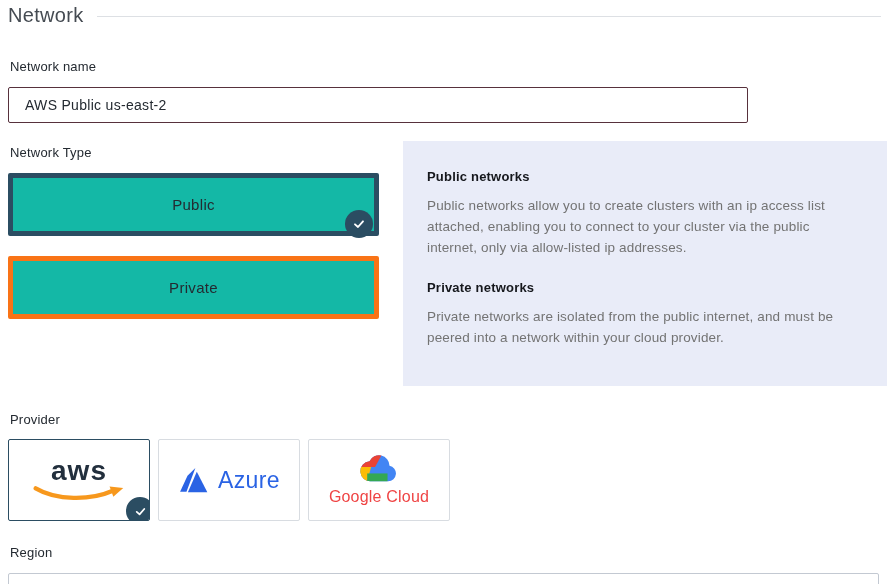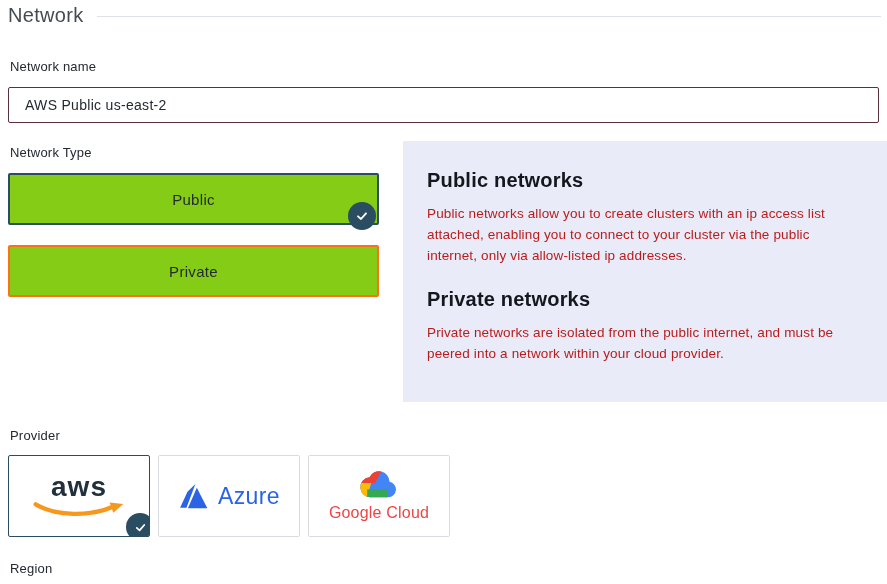--- a/index.html
+++ b/index.html
@@ -16,51 +16,51 @@
   .section-head { display: flex; align-items: center; gap: 14px; height: 22px; }
   .section-title { font-size: 20px; color: #454b52; letter-spacing: .3px; }
   .section-rule { flex: 1; height: 1px; background: #dde0e4; margin-top: 2px; }
 
   
   .field-label { font-size: 13px; color: #242a31; letter-spacing: .2px; }
 
   
   .name-label { margin: 33px 0 0 2px; }
   .text-input {
-    margin-top: 13px; width: 871px; height: 36px;
+    margin-top: 13px; width: 740px; height: 36px;
     border: 1px solid #57313c; border-radius: 2px;
     padding: 0 16px; font-size: 14px; letter-spacing: .3px; color: #242a31;
     font-family: inherit; background: #fff; outline: none; display: block;
   }
 
   
   .type-row { display: flex; margin-top: 22px; }
   .type-col { width: 371px; flex: 0 0 371px; }
   .type-col .field-label { margin-left: 2px; }
   .type-cards { margin-top: 13px; display: flex; flex-direction: column; gap: 20px; }
   .type-card {
-    position: relative; height: 52px; border: 2px solid #f97316; border-radius: 2px;
-    background: #84cc16; display: flex; align-items: center; justify-content: center;
+    position: relative; height: 63px; border: 5px solid #f97316; border-radius: 2px;
+    background: #14b8a6; display: flex; align-items: center; justify-content: center;
     font-size: 15px; letter-spacing: .3px; color: #242a31; cursor: pointer;
   }
   .type-card.selected { border-color: #2b4d62; }
   .check-badge {
     position: absolute; right: 1px; bottom: -7px; width: 28px; height: 28px;
     border-radius: 50%; background: #2b4d62;
     display: none; align-items: center; justify-content: center;
   }
   .selected .check-badge { display: flex; }
 
   
   .info-panel {
     flex: 1; margin-left: 24px; margin-top: -4px; margin-right: -6px;
     background: #e9ecf8; padding: 28px 26px 16px 24px; min-height: 221px;
   }
-  .info-heading { font-size: 20px; font-weight: 700; color: #15171c; letter-spacing: .2px; margin: 0 0 11px 0; }
-  .info-body { font-size: 13.5px; line-height: 21px; color: #b91c1c; letter-spacing: .15px; margin: 0 0 22px 0; max-width: 416px; }
+  .info-heading { font-size: 13px; font-weight: 700; color: #15171c; letter-spacing: .2px; margin: 0 0 11px 0; }
+  .info-body { font-size: 13.5px; line-height: 21px; color: #737373; letter-spacing: .15px; margin: 0 0 22px 0; max-width: 416px; }
 
   
   .provider-label { margin: 26px 0 12px 2px; }
   .provider-cards { margin-top: 12px; display: flex; gap: 8px; }
   .provider-card {
     position: relative; width: 142px; height: 82px; border: 1px solid #d8dce1;
     border-radius: 2px; background: #fff; display: flex; flex-direction: column;
     align-items: center; justify-content: center; cursor: pointer; overflow: hidden;
   }
   .provider-card.selected { border-color: #2b4d62; }

